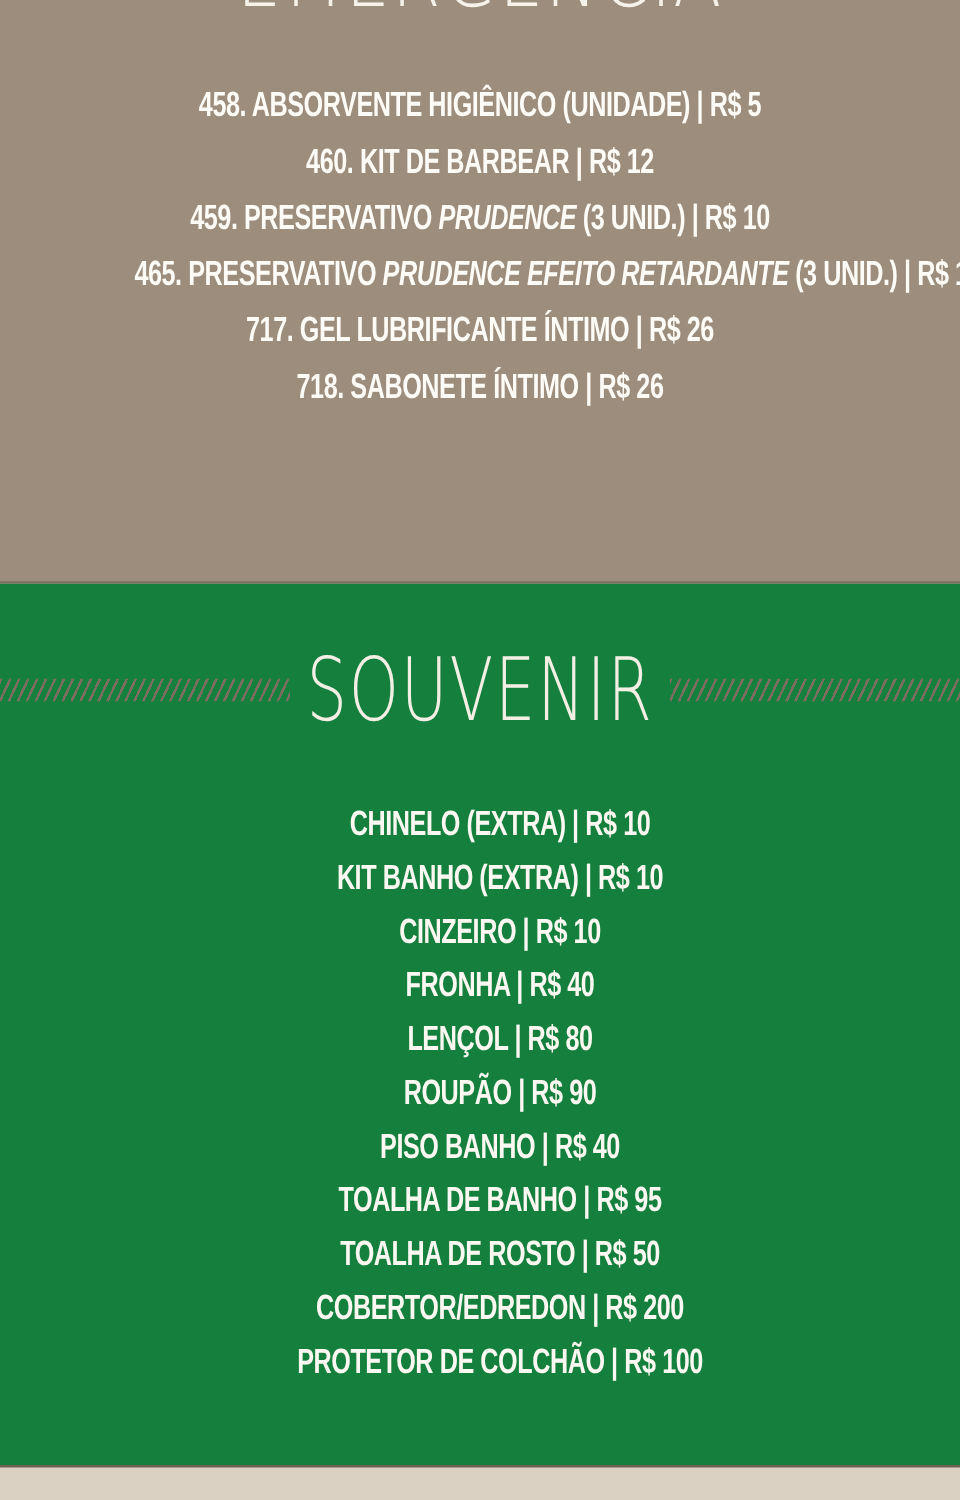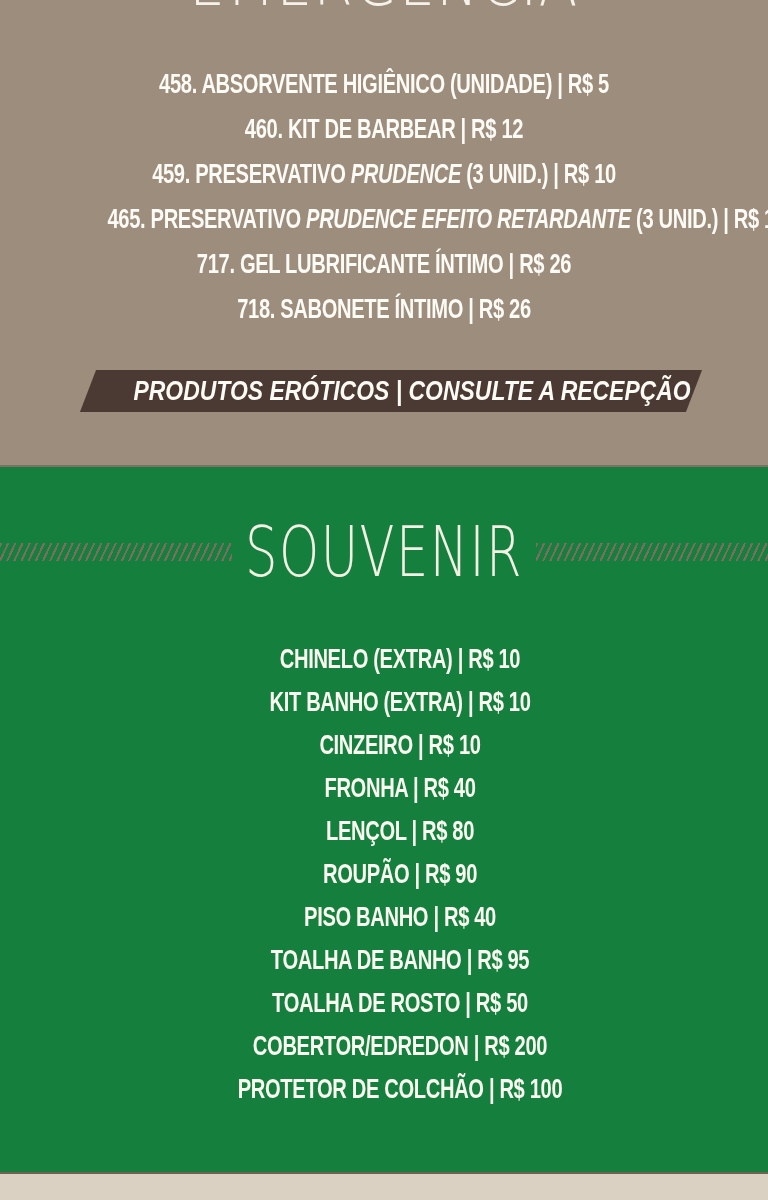--- a/index.html
+++ b/index.html
@@ -79,24 +79,20 @@
     <div class="top-items">
 
     <div class="top-item"><span>458. ABSORVENTE HIGIÊNICO (UNIDADE) | R$ 5</span></div>
         <div class="top-item"><span>460. KIT DE BARBEAR | R$ 12</span></div>
         <div class="top-item"><span>459. PRESERVATIVO </span><em>PRUDENCE</em><span> (3 UNID.) | R$ 10</span></div>
         <div class="top-item"><span>465. PRESERVATIVO </span><em>PRUDENCE EFEITO RETARDANTE</em><span> (3 UNID.) | R$ 13</span></div>
         <div class="top-item"><span>717. GEL LUBRIFICANTE ÍNTIMO | R$ 26</span></div>
         <div class="top-item"><span>718. SABONETE ÍNTIMO | R$ 26</span></div>
       </div>
 
-    <div class="banner">
-      <div class="banner-bg"></div>
-      <div class="banner-text">PRODUTOS ERÓTICOS | CONSULTE A RECEPÇÃO</div>
-    </div>
   </section>
 
   <section class="section-bottom">
     <div class="hatch left"></div>
     <div class="souvenir-title">SOUVENIR</div>
     <div class="hatch right"></div>
 
     <div class="souvenir-items">
 
     <div class="souvenir-item">CHINELO (EXTRA) | R$ 10</div>

